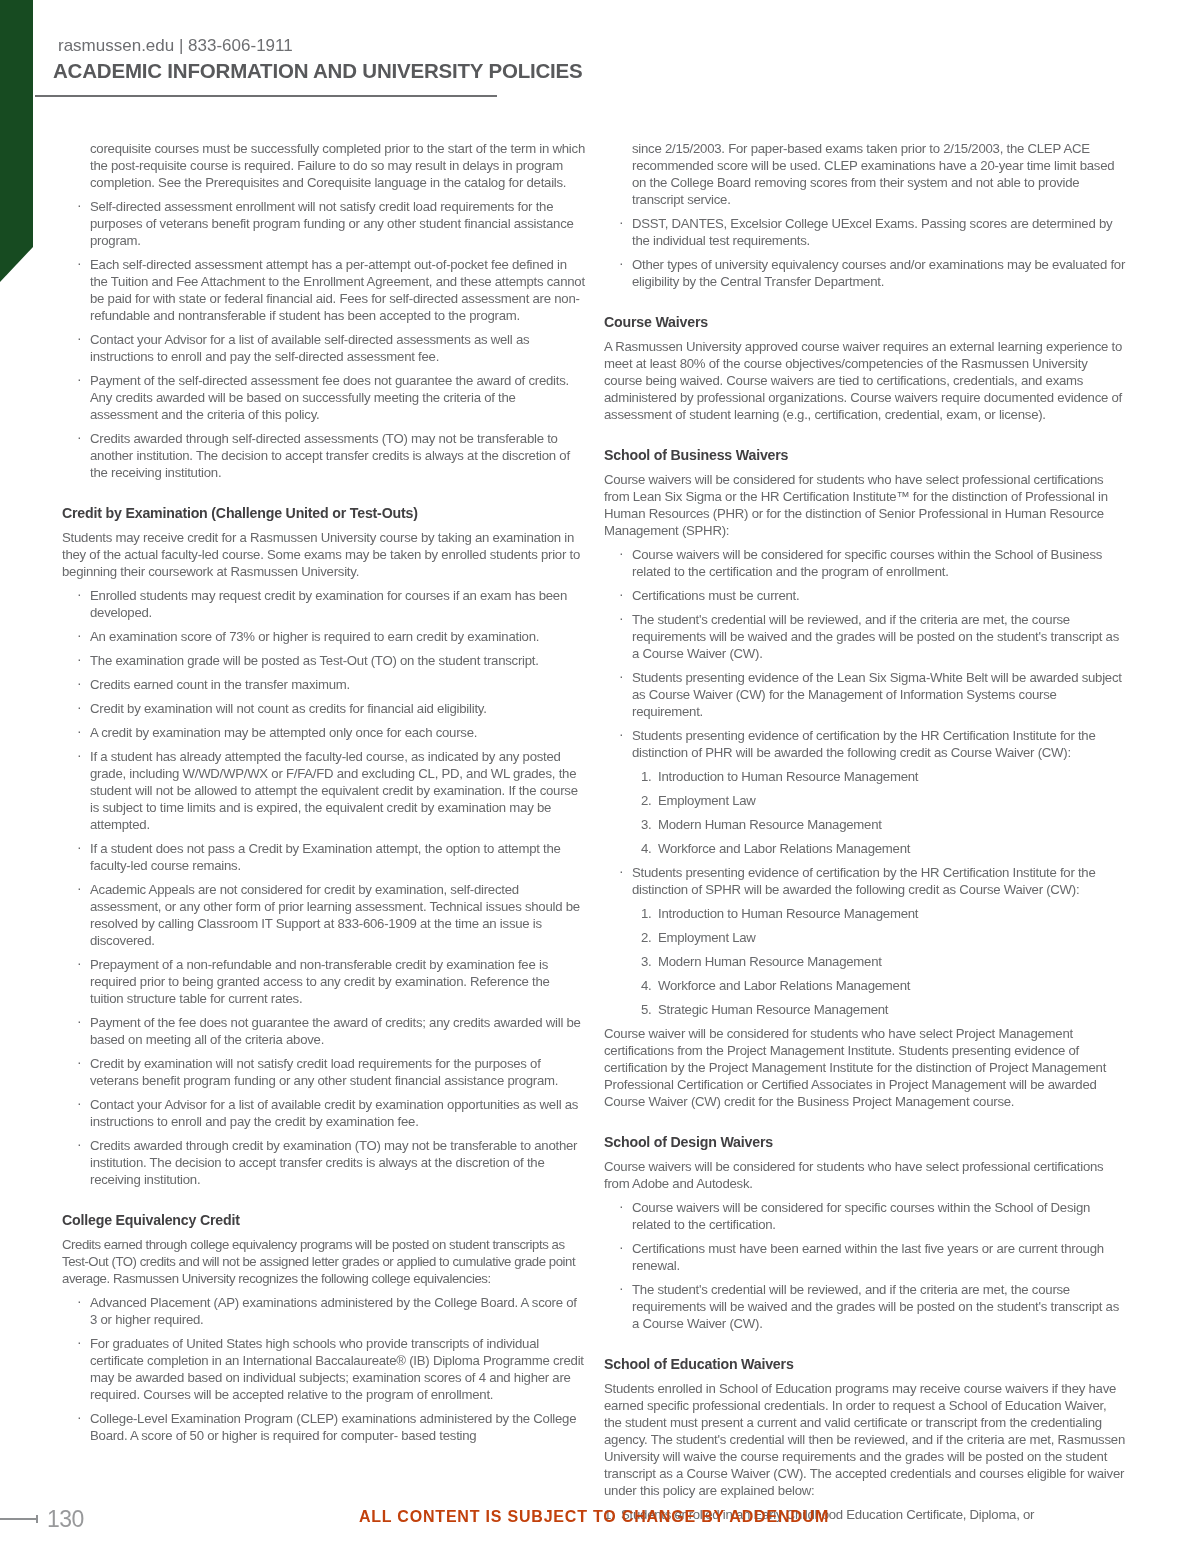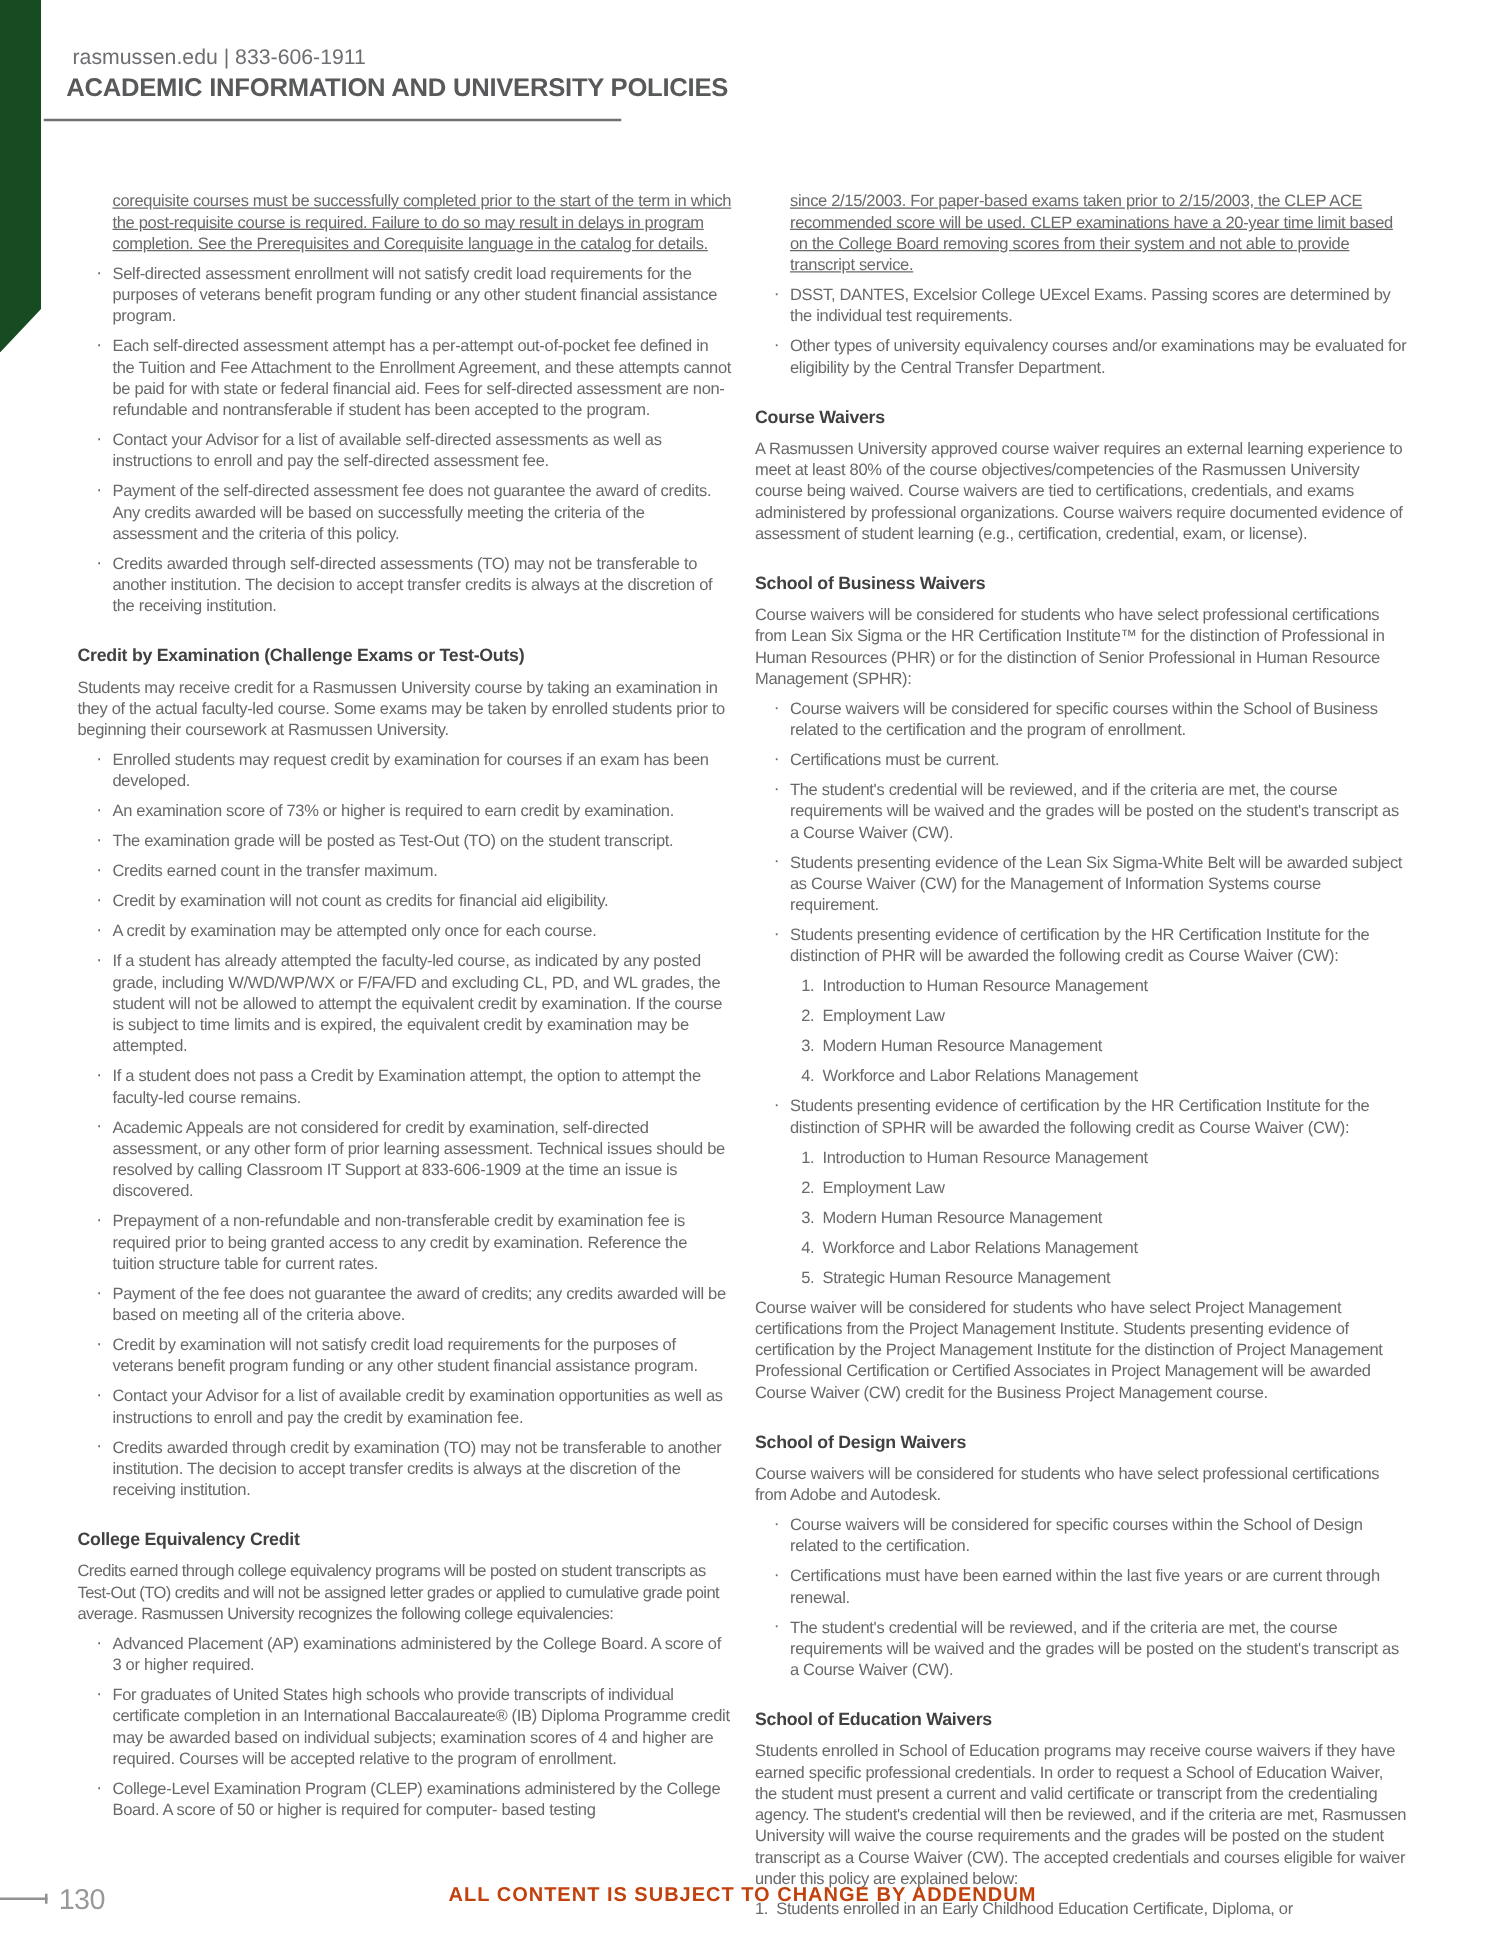--- a/index.html
+++ b/index.html
@@ -31,21 +31,21 @@
     position:absolute;left:35px;top:95px;
     width:462px;height:2px;background:#6f7072;
   }
   
   .cols{
     position:absolute;left:62px;top:140px;
     width:1065px;
     display:flex;gap:19px;
   }
   .col{width:523px;flex:0 0 523px;font-size:13.2px;line-height:17px;letter-spacing:-0.25px;}
-  .col > :first-child{margin-top:12px;text-decoration:underline;}
+  .col > :first-child{margin-top:0;}
   .p{margin-top:7px;}
   .cont{padding-left:28px;}
   .tight{letter-spacing:-0.45px;}
   .h{margin-top:24px;font-size:14.2px;font-weight:bold;color:#414042;letter-spacing:-0.2px;}
   .li{position:relative;padding-left:28px;margin-top:7px;}
   .li .dot{position:absolute;left:15px;top:-1px;font-size:14px;}
   .ni{position:relative;padding-left:54px;margin-top:7px;}
   .ni .n{position:absolute;left:37px;}
   .np{position:relative;padding-left:17px;margin-top:7px;}
   .np .n{position:absolute;left:0;}
@@ -81,21 +81,21 @@
   <div class="rule"></div>
 
   <main class="cols">
     <section class="col" id="col-left">
         <div class="p cont">corequisite courses must be successfully completed prior to the start of the term in which the post-requisite course is required. Failure to do so may result in delays in program completion. See the Prerequisites and Corequisite language in the catalog for details.</div>
         <div class="li"><span class="dot">·</span><span>Self-directed assessment enrollment will not satisfy credit load requirements for the purposes of veterans benefit program funding or any other student financial assistance program.</span></div>
         <div class="li"><span class="dot">·</span><span>Each self-directed assessment attempt has a per-attempt out-of-pocket fee defined in the Tuition and Fee Attachment to the Enrollment Agreement, and these attempts cannot be paid for with state or federal financial aid. Fees for self-directed assessment are non-refundable and nontransferable if student has been accepted to the program.</span></div>
         <div class="li"><span class="dot">·</span><span>Contact your Advisor for a list of available self-directed assessments as well as instructions to enroll and pay the self-directed assessment fee.</span></div>
         <div class="li"><span class="dot">·</span><span>Payment of the self-directed assessment fee does not guarantee the award of credits. Any credits awarded will be based on successfully meeting the criteria of the assessment and the criteria of this policy.</span></div>
         <div class="li"><span class="dot">·</span><span>Credits awarded through self-directed assessments (TO) may not be transferable to another institution. The decision to accept transfer credits is always at the discretion of the receiving institution.</span></div>
-        <div class="h">Credit by Examination (Challenge Exams or Test-Outs)</div>
+        <div class="h">Credit by Examination (Challenge United or Test-Outs)</div>
         <div class="p">Students may receive credit for a Rasmussen University course by taking an examination in they of the actual faculty-led course. Some exams may be taken by enrolled students prior to beginning their coursework at Rasmussen University.</div>
         <div class="li"><span class="dot">·</span><span>Enrolled students may request credit by examination for courses if an exam has been developed.</span></div>
         <div class="li"><span class="dot">·</span><span>An examination score of 73% or higher is required to earn credit by examination.</span></div>
         <div class="li"><span class="dot">·</span><span>The examination grade will be posted as Test-Out (TO) on the student transcript.</span></div>
         <div class="li"><span class="dot">·</span><span>Credits earned count in the transfer maximum.</span></div>
         <div class="li"><span class="dot">·</span><span>Credit by examination will not count as credits for financial aid eligibility.</span></div>
         <div class="li"><span class="dot">·</span><span>A credit by examination may be attempted only once for each course.</span></div>
         <div class="li"><span class="dot">·</span><span>If a student has already attempted the faculty-led course, as indicated by any posted grade, including W/WD/WP/WX or F/FA/FD and excluding CL, PD, and WL grades, the student will not be allowed to attempt the equivalent credit by examination. If the course is subject to time limits and is expired, the equivalent credit by examination may be attempted.</span></div>
         <div class="li"><span class="dot">·</span><span>If a student does not pass a Credit by Examination attempt, the option to attempt the faculty-led course remains.</span></div>
         <div class="li"><span class="dot">·</span><span>Academic Appeals are not considered for credit by examination, self-directed assessment, or any other form of prior learning assessment. Technical issues should be resolved by calling Classroom IT Support at 833-606-1909 at the time an issue is discovered.</span></div>

